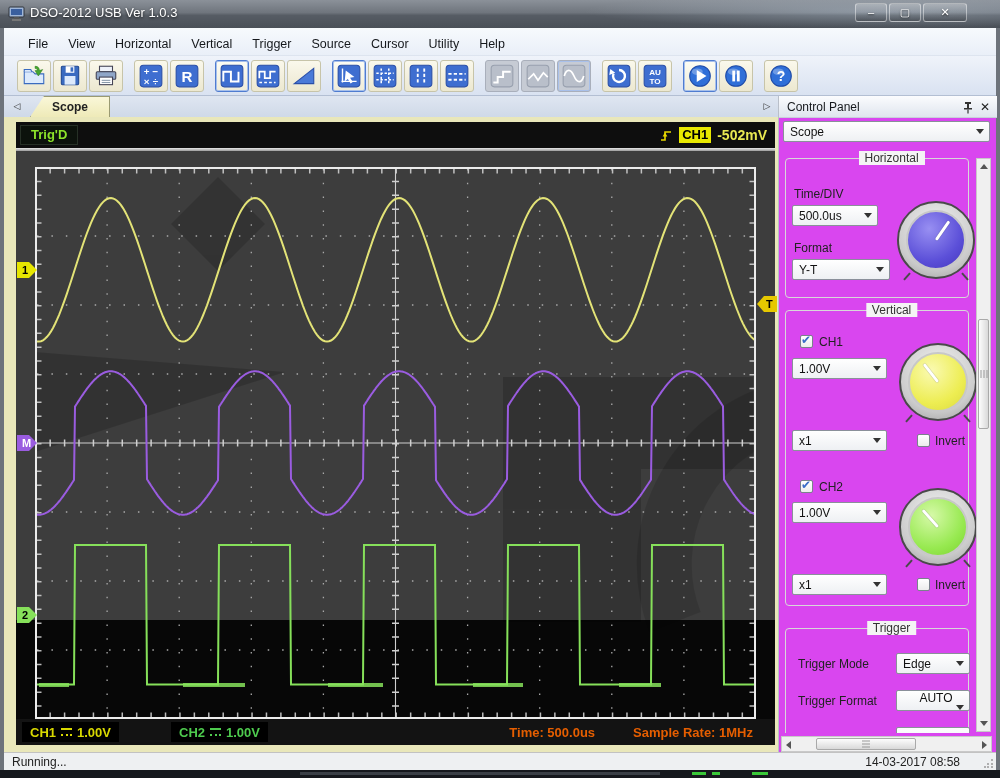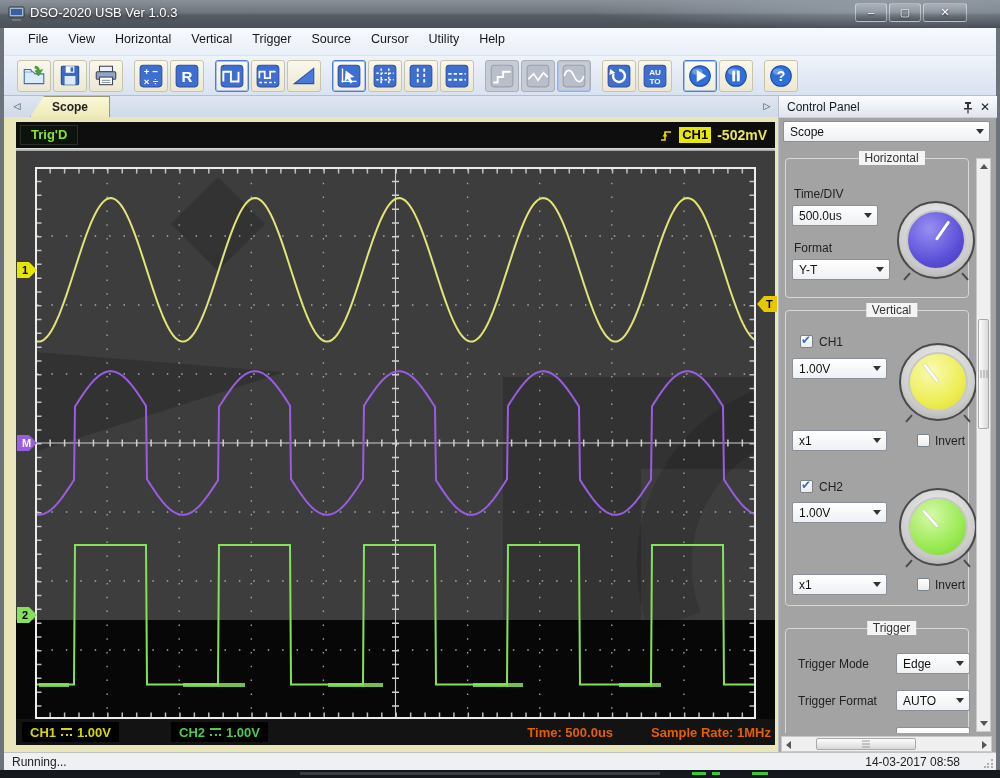--- a/index.html
+++ b/index.html
@@ -11,21 +11,21 @@
     background:linear-gradient(180deg,#8b9199 0%,#6f757d 45%,#565c64 55%,#4a5058 100%);}
   #titlebar::after{content:"";position:absolute;right:0;top:0;width:420px;height:28px;
     background:radial-gradient(ellipse at 70% 40%,rgba(190,205,220,.38),rgba(190,205,220,0) 70%);}
   #app-icon{left:8px;top:6px;width:18px;height:16px;}
   #title-text{left:30px;top:5px;color:#fff;font-size:13px;text-shadow:0 1px 3px rgba(0,0,0,.8);white-space:nowrap;}
   .winbtn{top:3px;height:19px;border:1px solid rgba(255,255,255,.45);border-radius:3px;
     background:linear-gradient(180deg,rgba(255,255,255,.25),rgba(255,255,255,.05) 45%,rgba(0,0,0,.18));
     color:#fff;font-size:11px;line-height:17px;text-align:center;text-shadow:0 1px 2px rgba(0,0,0,.7);z-index:5;}
   
   #menubar{left:4px;top:28px;width:992px;height:28px;background:linear-gradient(180deg,#f7fafd,#e9eff8);
-    display:flex;align-items:flex-start;padding-left:14px;border-bottom:1px solid #dde4ef;}
+    display:flex;align-items:flex-end;padding-left:14px;border-bottom:1px solid #dde4ef;}
   .menu-item{padding:4px 10px;font-size:12.5px;color:#15181c;}
   #toolbar{left:4px;top:56px;width:992px;height:40px;background:linear-gradient(180deg,#eff3fa,#d9e2f1);
     border-bottom:1px solid #b3bfd3;display:flex;align-items:center;padding-left:12px;}
   .tb-btn{width:34px;height:32px;margin:0 1px;border:1px solid #c7c4a9;border-radius:3px;
     background:linear-gradient(180deg,#faf8ec,#ece8d0);display:flex;align-items:center;justify-content:center;}
   .tb-btn.active{border:1px solid #4f7cd0;box-shadow:inset 0 0 0 1px #a8c0ea;background:linear-gradient(180deg,#fdfdf4,#efecd8);}
   .tb-btn.disabled{background:#c6cbd4;border-color:#a9afbb;}
   .tb-sep{width:9px;height:32px;}
   
   #left-area{left:4px;top:96px;width:774px;height:656px;background:#e9e7ba;}
@@ -48,23 +48,23 @@
   #waveregion{left:0;top:29px;width:759px;height:568px;
     background:linear-gradient(180deg,#3d3d3d 0px,#3d3d3d 469px,#070707 469px,#070707 568px);}
   #plot{left:19px;top:16px;width:721px;height:552px;}
   .marker{width:20px;height:16px;font-size:11px;font-weight:bold;text-align:left;line-height:16px;
     padding-left:5px;clip-path:polygon(0 0,12px 0,100% 50%,12px 100%,0 100%);}
   #marker-t{clip-path:polygon(0 50%,7px 0,100% 0,100% 100%,7px 100%);padding-left:9px;}
   
   #bottombar{left:0;top:597px;width:759px;height:26px;background:#131313;display:flex;align-items:center;font-weight:bold;font-size:13px;}
   .ch-box{height:20px;background:#000;display:flex;align-items:center;padding:0 8px;gap:5px;}
   .coupling{display:inline-block;width:11px;height:8px;border-top:2px solid currentColor;border-bottom:2px dotted currentColor;}
-  #bottom-right{margin-left:auto;margin-right:4px;display:flex;gap:38px;color:#e55e00;justify-content:center;}
-  
-  #panel{left:778px;top:96px;width:218px;height:656px;background:#a3a3a3;border-left:1px solid #b9bfc9;}
+  #bottom-right{margin-left:auto;margin-right:22px;display:flex;gap:38px;color:#e55e00;justify-content:center;}
+  
+  #panel{left:778px;top:96px;width:218px;height:656px;background:#d946ef;border-left:1px solid #b9bfc9;}
   #panel-header{left:0;top:0;width:218px;height:22px;background:linear-gradient(180deg,#fbfcfe,#dfe5ee);
     border-bottom:1px solid #c8cfda;font-size:12px;color:#15181c;line-height:22px;padding-left:8px;}
   #pin-icon{left:183px;top:4px;width:12px;height:14px;}
   #panel-close{left:199px;top:3px;width:14px;height:16px;font-size:12px;color:#222;text-align:center;line-height:16px;}
   .dd{height:21px;border:1px solid #8a909a;border-radius:2px;background:linear-gradient(180deg,#ffffff,#eef0f3);
     display:flex;align-items:center;font-size:12px;color:#111;padding-left:6px;}
   .dd .dd-a{margin-left:auto;margin-right:5px;width:0;height:0;border-left:4px solid transparent;
     border-right:4px solid transparent;border-top:5px solid #333;}
   #panel-body{left:0;top:50px;width:197px;height:587px;overflow:hidden;}
   .group{border:1px solid #d8d8d8;border-radius:4px;background:transparent;}
@@ -104,21 +104,21 @@
 
 <div id="win">
 
   <div id="titlebar" class="abs">
     <svg id="app-icon" class="abs" viewBox="0 0 18 16" style="z-index:4">
       <rect x="1" y="1" width="15" height="10" rx="1" fill="#9fb6d8" stroke="#30343a"></rect>
       <rect x="3" y="3" width="11" height="6" fill="#3a5f9e"></rect>
       <rect x="6" y="11" width="5" height="2" fill="#555"></rect>
         <rect x="4" y="13" width="9" height="2" fill="#777"></rect>
     </svg>
-    <div id="title-text" class="abs" style="z-index:4">DSO-2020 USB Ver 1.0.3</div>
+    <div id="title-text" class="abs" style="z-index:4">DSO-2012 USB Ver 1.0.3</div>
     <div class="winbtn abs" style="left:855px;width:32px;">–</div>
     <div class="winbtn abs" style="left:889px;width:32px;">▢</div>
     <div class="winbtn abs" style="left:923px;width:44px;">✕</div>
   </div>
 
   <div id="menubar" class="abs">
       <span class="menu-item">File</span>
       <span class="menu-item">View</span>
       <span class="menu-item">Horizontal</span>
       <span class="menu-item">Vertical</span>
@@ -437,21 +437,21 @@
       </div>
 
       <div class="group abs" style="left:6px;top:482px;width:184px;height:130px;">
         <div class="group-title">Trigger</div>
         <div class="lbl abs" style="left:12px;top:28px;">Trigger Mode</div>
         <div class="dd abs" style="left:110px;top:24px;width:74px;">
           <span>Edge</span>
             <span class="dd-a"></span>
         </div>
         <div class="lbl abs" style="left:12px;top:65px;">Trigger Format</div>
-        <div class="dd abs" style="left:110px;top:61px;width:74px;">
+        <div class="dd abs" style="left:110px;top:61px;width:74px;flex-direction:column;">
           <span>AUTO</span>
             <span class="dd-a"></span>
         </div>
         <div class="lbl abs" style="left:12px;top:102px;">Trigger Source</div>
         <div class="dd abs" style="left:110px;top:98px;width:74px;">
           <span>CH1</span>
         </div>
       </div>
     </div>
 

